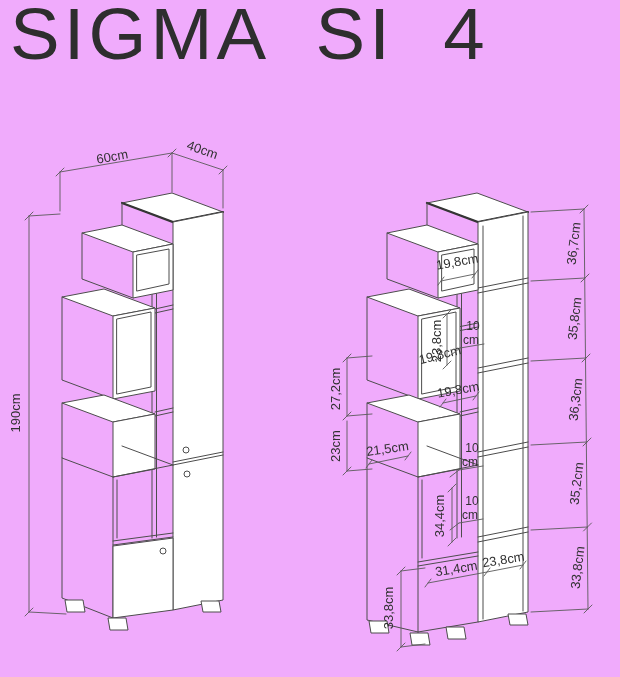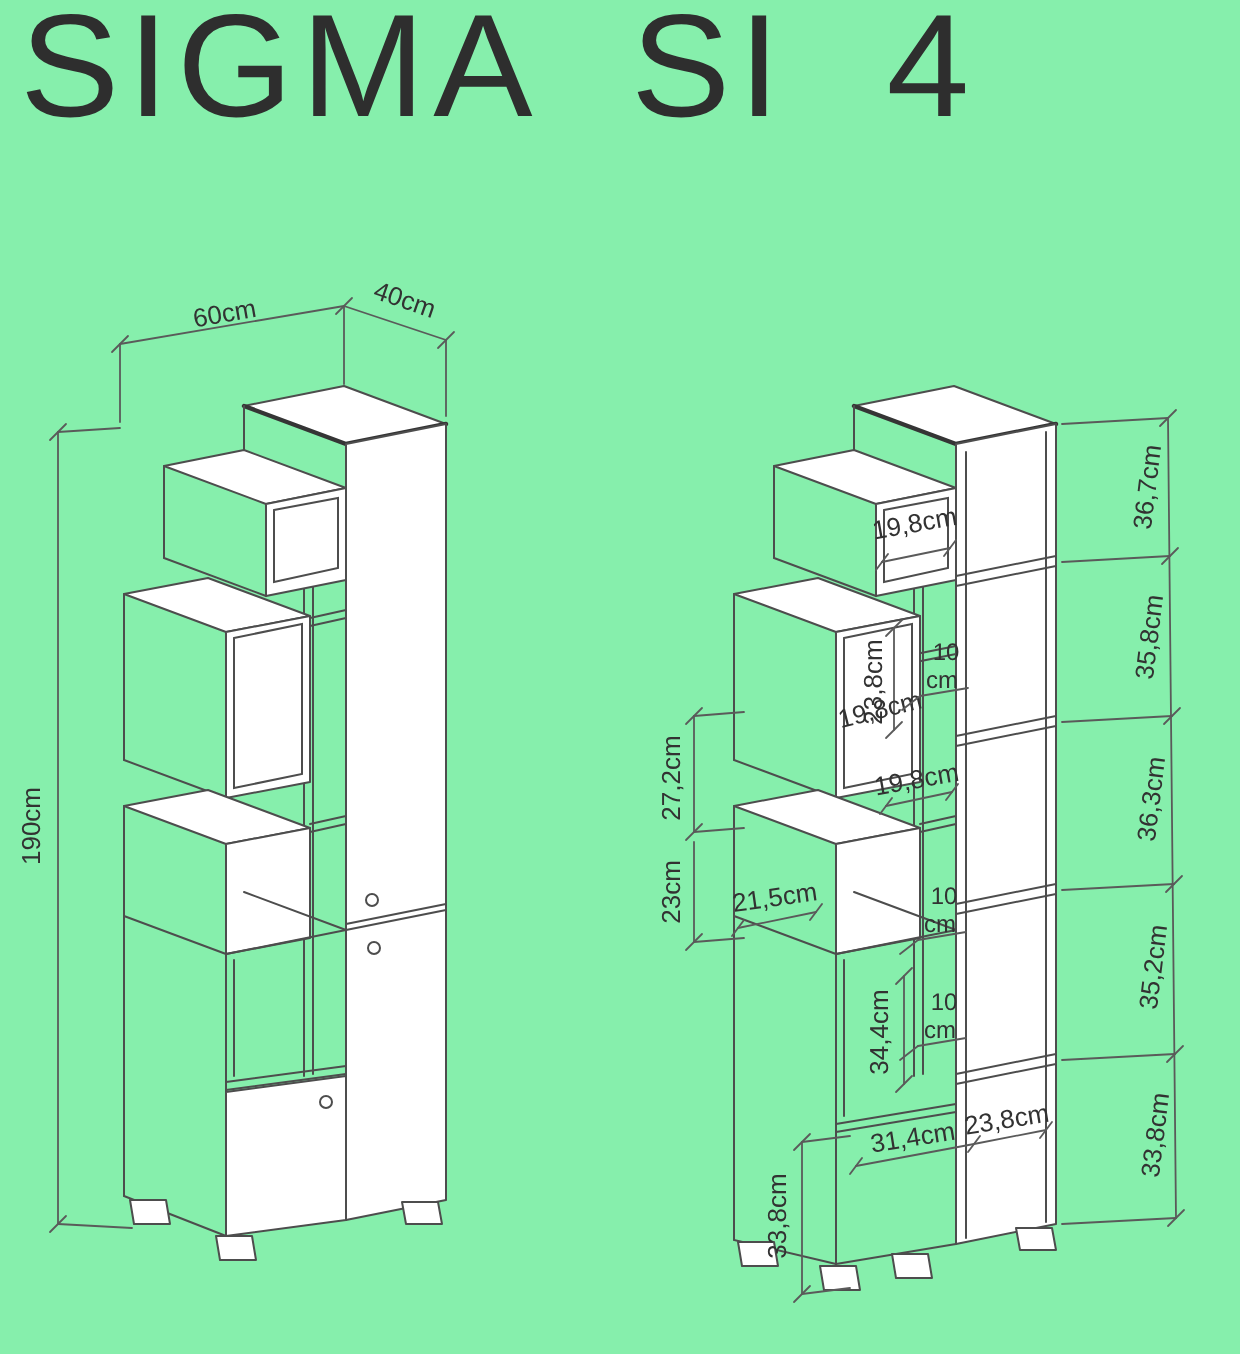--- a/index.html
+++ b/index.html
@@ -1,17 +1,17 @@
 <!DOCTYPE html>
 <html><head>
 <meta charset="utf-8">
 <style>
   html,body{margin:0;padding:0;background:#fff;}
   .canvas{
-    position:relative;width:620px;height:677px;background:#86efac;overflow:hidden;
+    position:relative;width:620px;height:677px;background:#f0abfc;overflow:hidden;
     font-family:"Liberation Sans", sans-serif;
   }
   h1.title{
     position:absolute;left:10px;top:-8px;margin:0;
     font-family:"Liberation Sans", sans-serif;
     font-weight:200;font-size:73px;color:#2e2e2e;
     letter-spacing:4px;word-spacing:24px;white-space:nowrap;
     transform:scaleX(1.02);transform-origin:left top;
   }
   svg.drawing{position:absolute;left:0;top:0;}

